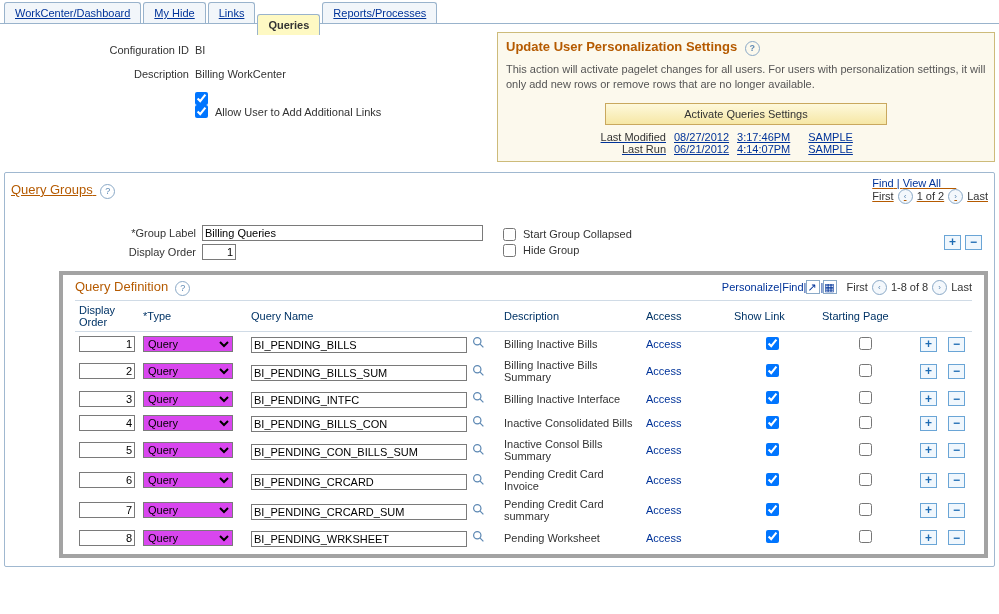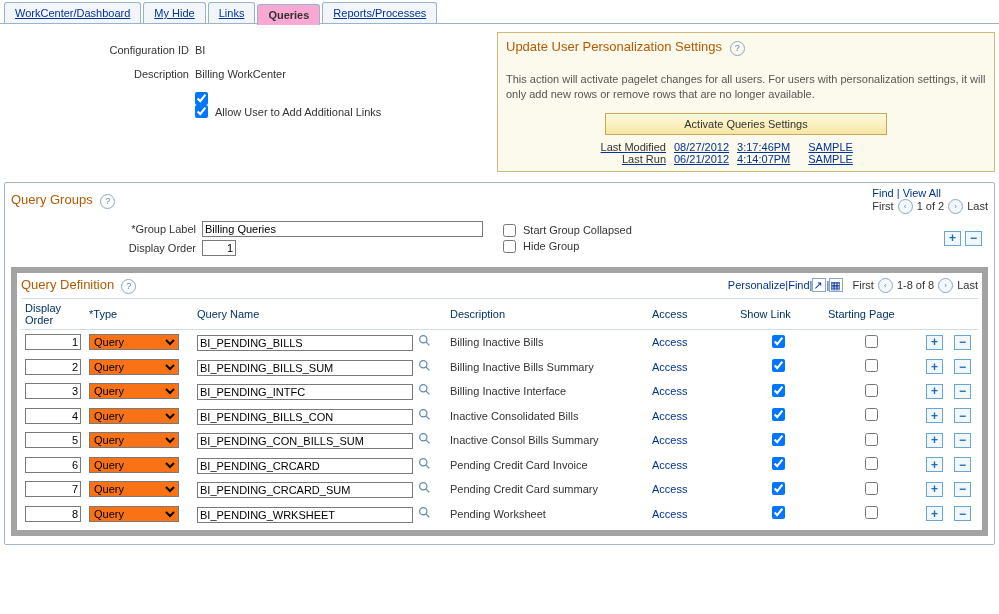--- a/index.html
+++ b/index.html
@@ -1,43 +1,43 @@
 <!DOCTYPE html>
 <html><head>
 <meta charset="utf-8">
 <style>
   body { margin:0; font-family:Arial,Helvetica,sans-serif; font-size:11px; color:#333; background:#fff; }
   .tabs { display:flex; border-bottom:1px solid #99b3cc; padding:2px 4px 0; gap:2px; }
   .tab { padding:4px 10px; border:1px solid #99b3cc; border-bottom:none; background:#f2f6fa; color:#003399; text-decoration:underline; border-radius:3px 3px 0 0; cursor:pointer; }
-  .tab.active { background:#f9a8d4; font-weight:bold; text-decoration:none; color:#333; position:relative; top:2px; }
+  .tab.active { background:#fef9c3; font-weight:bold; text-decoration:none; color:#333; position:relative; top:12px; }
   .content { padding:8px 4px; position:relative; }
   .config-area { display:flex; gap:20px; }
   .config-left { flex:1; }
   .cfg-row { display:flex; align-items:flex-end; margin:12px 0; }
   .cfg-label { width:185px; text-align:right; padding-right:6px; }
   .cfg-val { font-weight:normal; }
   .chk-row { margin-left:191px; display:flex; align-items:center; gap:4px; }
   input[type=checkbox]{ margin:0 3px 0 0; }
   .panel { border:1px solid #cdbb7a; background:#fcf9ed; padding:6px 8px; width:480px; }
-  .panel-title { color:#b55a00; font-size:13px; font-weight:normal; margin-bottom:16px; }
+  .panel-title { color:#b55a00; font-size:13px; font-weight:bold; margin-bottom:6px; }
   .panel-desc { font-size:11px; color:#555; line-height:1.4; }
   .activate-btn { display:block; margin:10px auto 6px; width:280px; text-align:center; background:linear-gradient(#fef9dc,#f6e7a5); border:1px solid #c9a85e; padding:4px 0; cursor:pointer; }
   .meta-row { display:flex; gap:8px; justify-content:flex-start; margin-left:80px; color:#003399; font-size:11px;text-decoration:underline; }
   .meta-label { color:#333; width:80px; text-align:right; }
   .section { border:1px solid #a0b8d0; border-radius:2px; margin-top:10px; padding:4px 6px 8px; }
-  .section-head { display:flex; justify-content:space-between; align-items:center; color:#b55a00; font-size:13px; margin-bottom:4px; }
+  .section-head { display:flex; justify-content:space-between; align-items:center; color:#b55a00; font-size:13px; margin-bottom:18px;text-decoration:underline; }
   .section-links { font-size:11px; color:#003399; }
   .section-links a { color:#003399; text-decoration:none; }
   .group-row { display:flex; align-items:center; margin:3px 0; }
   .group-label { width:185px; text-align:right; font-size:11px; padding-right:6px; color:#333;}
   .req::before { content:"*"; }
   input[type=text]{ font-family:inherit; font-size:11px; padding:1px 2px; border:1px solid #7a7a7a; }
-  select { font-family:inherit; font-size:11px; border:1px solid #7a7a7a; background:#f97316;}
+  select { font-family:inherit; font-size:11px; border:1px solid #7a7a7a; background:#d946ef;}
   .help { display:inline-block; width:13px; height:13px; border:1px solid #8aa9c7; border-radius:50%; color:#5d88b3; font-size:9px; text-align:center; line-height:12px; margin-left:4px; }
-  .inner-section { border:6px solid #a3a3a3; margin-top:8px; padding:4px 4px; }
+  .inner-section { border:4px solid #a3a3a3; margin-top:8px; padding:4px 12px;margin-left:48px; }
   table.grid { width:100%; border-collapse:collapse; }
   table.grid th { text-align:left; color:#003366; font-weight:normal; font-size:11px; padding:3px 4px; border-top:1px solid #d0dbe6; border-bottom:1px solid #d0dbe6; }
   table.grid td { padding:3px 4px; vertical-align:middle; }
   .disp-input { width:50px; text-align:right; }
   .type-sel { width:90px; }
   .qname { width:210px; }
   .lookup { display:inline-flex; width:16px; height:16px; align-items:center; justify-content:center;}
   .lookup svg { width:13px; height:13px; }
   .link { color:#003399; text-decoration:none; cursor:pointer;}
   .grid-actions { display:flex; align-items:center; color:#003399;}

